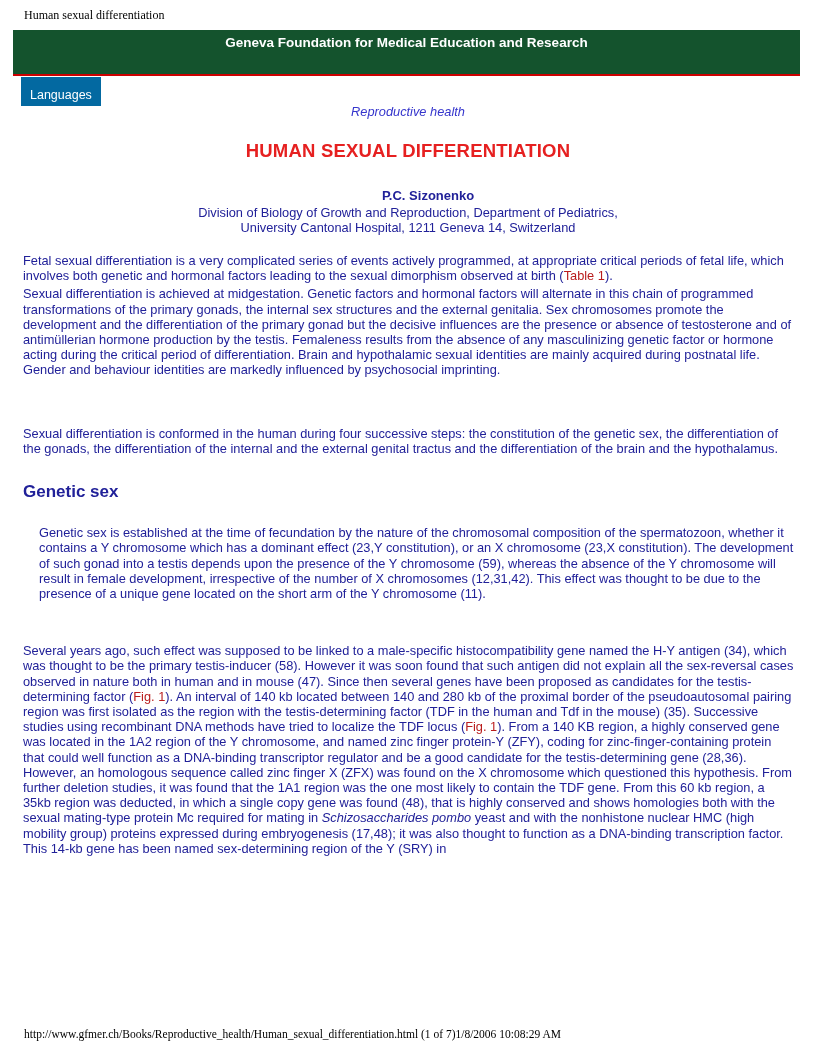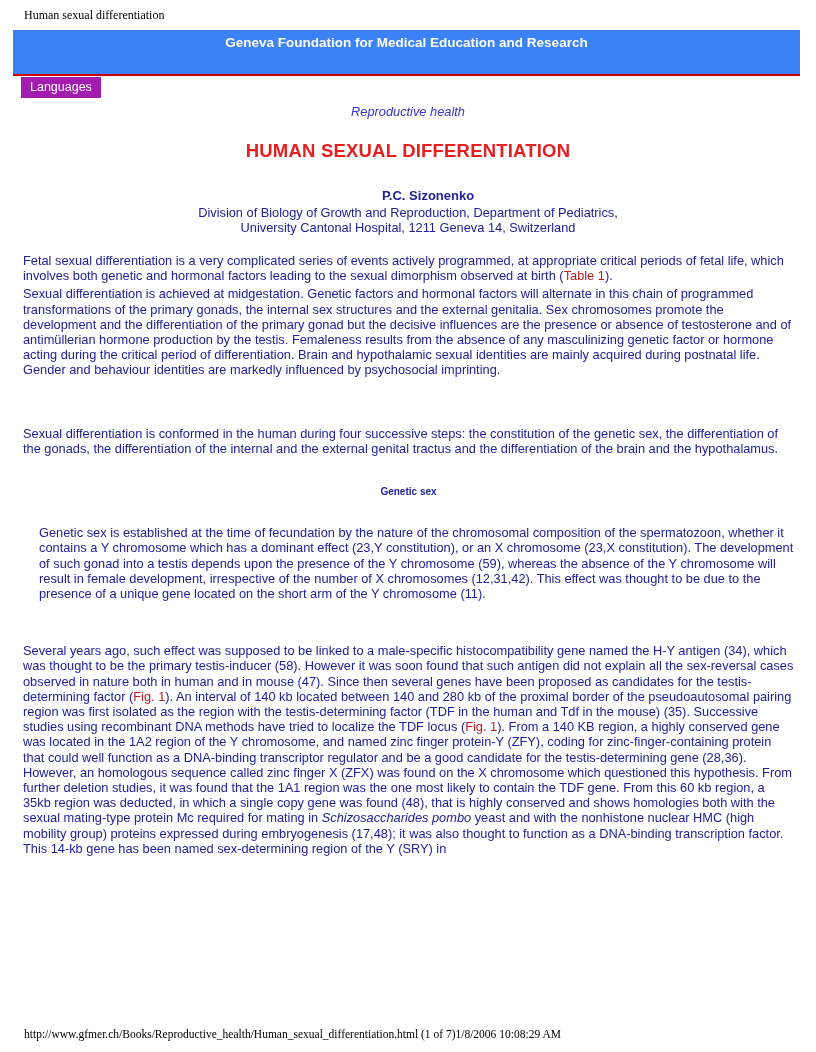--- a/index.html
+++ b/index.html
@@ -7,30 +7,30 @@
     width:816px;height:1052px;background:#ffffff;position:relative;
     font-family:"Liberation Sans","DejaVu Sans",sans-serif;overflow:hidden;
   }
   .print-header{
     position:absolute;top:8px;left:24px;
     font-family:"Liberation Serif","DejaVu Serif",serif;
     font-size:12px;color:#000000;
   }
   .banner{
     position:absolute;top:30px;left:13px;width:787px;height:44px;
-    background:#3b82f6;border-bottom:2px solid #cc0000;
+    background:#14532d;border-bottom:2px solid #cc0000;
     text-align:center;
   }
   .banner-title{
     color:#ffffff;font-weight:bold;font-size:13.5px;padding-top:5px;display:inline-block;
   }
   .languages{
     position:absolute;top:77px;left:21px;
-    background:#a21caf;color:#ffffff;
-    font-size:12.5px;padding:3px 9px 4px 9px;display:inline-block;
+    background:#0369a1;color:#ffffff;
+    font-size:12.5px;padding:11px 9px 4px 9px;display:inline-block;
     cursor:pointer;
   }
   .category{
     position:absolute;top:104px;left:0;width:100%;text-align:center;
     color:#3535cc;font-size:12.8px;cursor:pointer;font-style:italic;
   }
   .page-title{
     position:absolute;top:140px;left:0;width:100%;text-align:center;
     color:#e62020;font-weight:bold;font-size:18.5px;letter-spacing:0.2px;
   }
@@ -50,21 +50,21 @@
     position:absolute;top:253px;left:23px;width:771px;
     color:#212199;font-size:12.8px;line-height:15.2px;
   }
   .para{margin:0 0 20px 0;}
   .para.p1a{margin:0 0 3px 0;}
   .para.p1b{margin:0 0 48px 0;}
   .para.p2{margin:0 0 28px 0;}
   .para.p3{margin:0 0 26px 0;}
   .para.p4{margin:0 0 42px 16px;}
   .section-heading{
-    font-weight:bold;color:#212199;font-size:10px;margin:0 0 26px 0;text-align:center;
+    font-weight:bold;color:#212199;font-size:17px;margin:0 0 26px 0;
   }
   .link{color:#b91c1c;cursor:pointer;}
   .italic{font-style:italic;}
   .print-footer{
     position:absolute;top:1028px;left:24px;
     font-family:"Liberation Serif","DejaVu Serif",serif;
     font-size:11.5px;color:#000000;
   }
 </style>
 </head>

